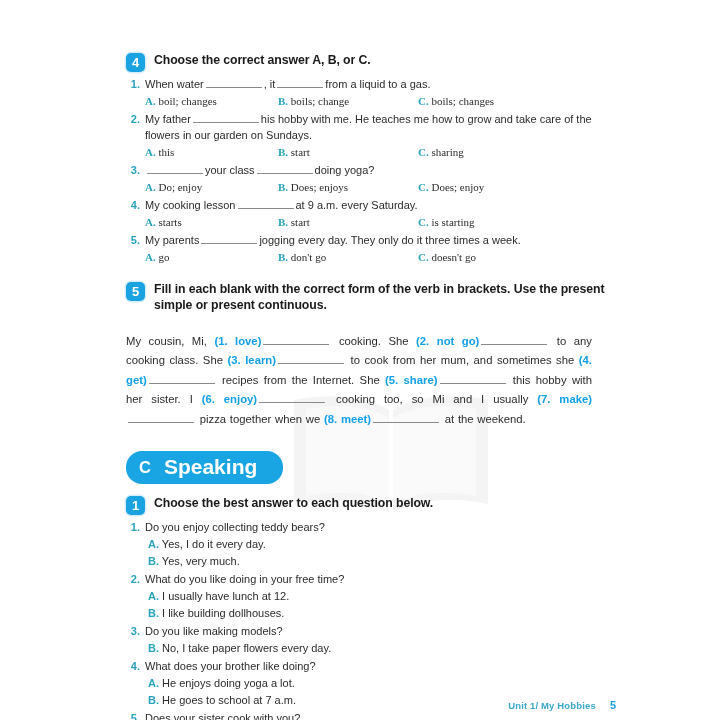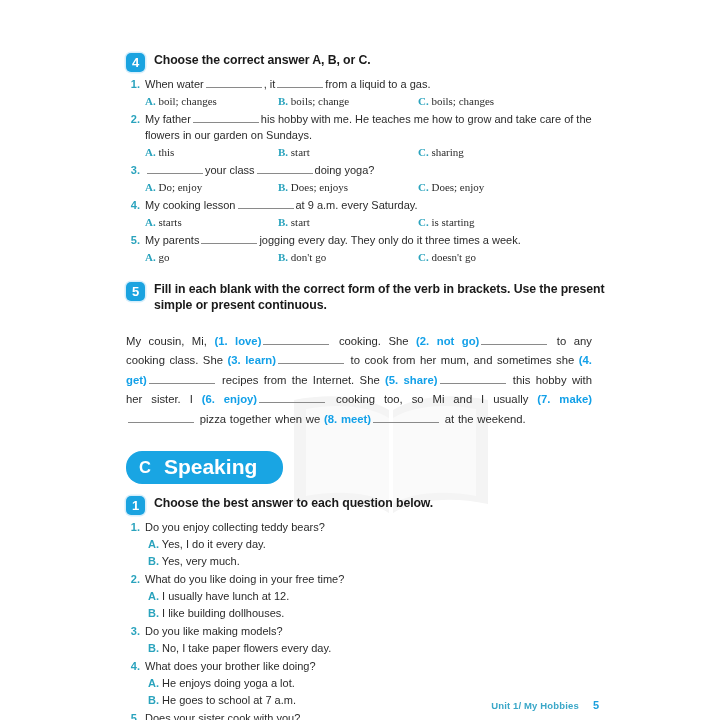--- a/index.html
+++ b/index.html
@@ -173,21 +173,21 @@
     letter-spacing: 0px;
   }
   .section-name {
     font-size: 21px;
     font-weight: bold;
   }
 
   
   .footer {
     position: absolute;
-    right: 121px;
+    right: 104px;
     bottom: 9px;
     display: flex;
     align-items: center;
     gap: 14px;
   }
   .footer-unit {
     font-size: 9.5px;
     font-weight: bold;
     color: #3aa7c8;
     letter-spacing: 0.15px;

